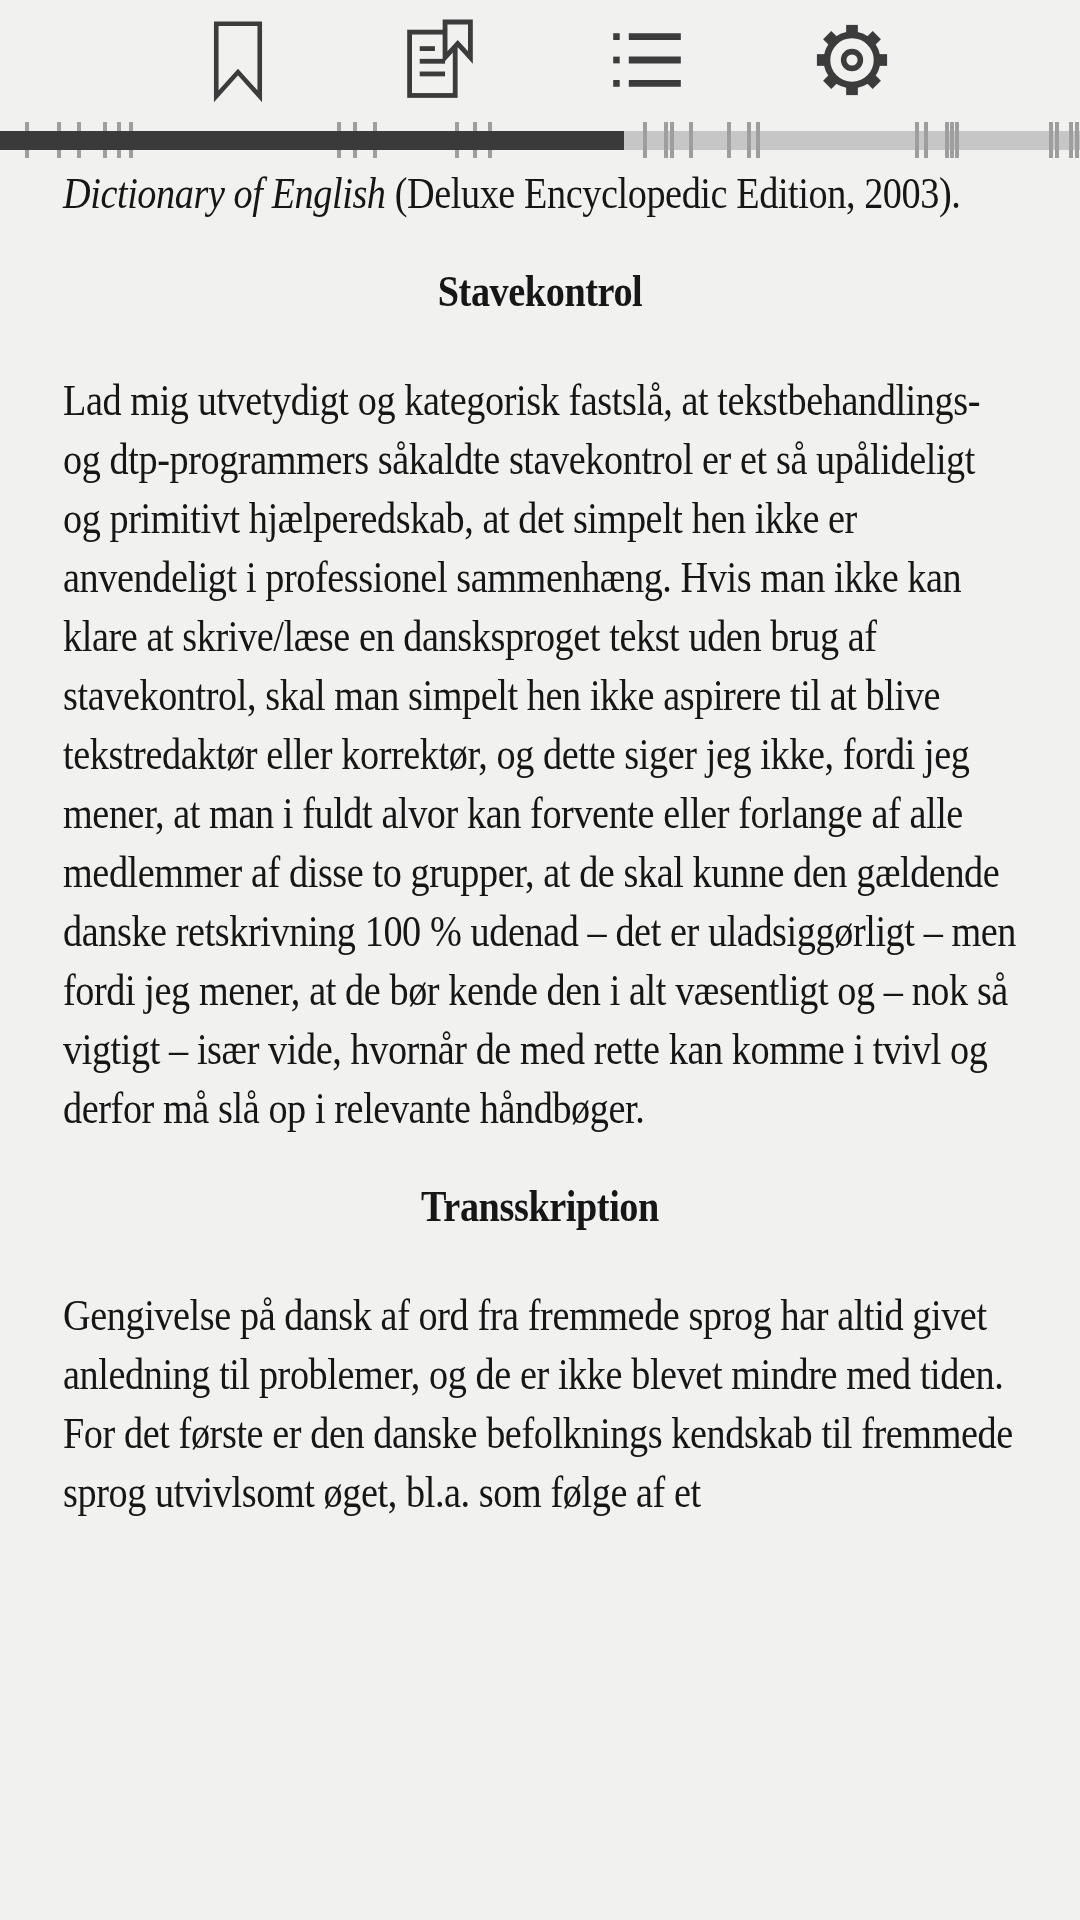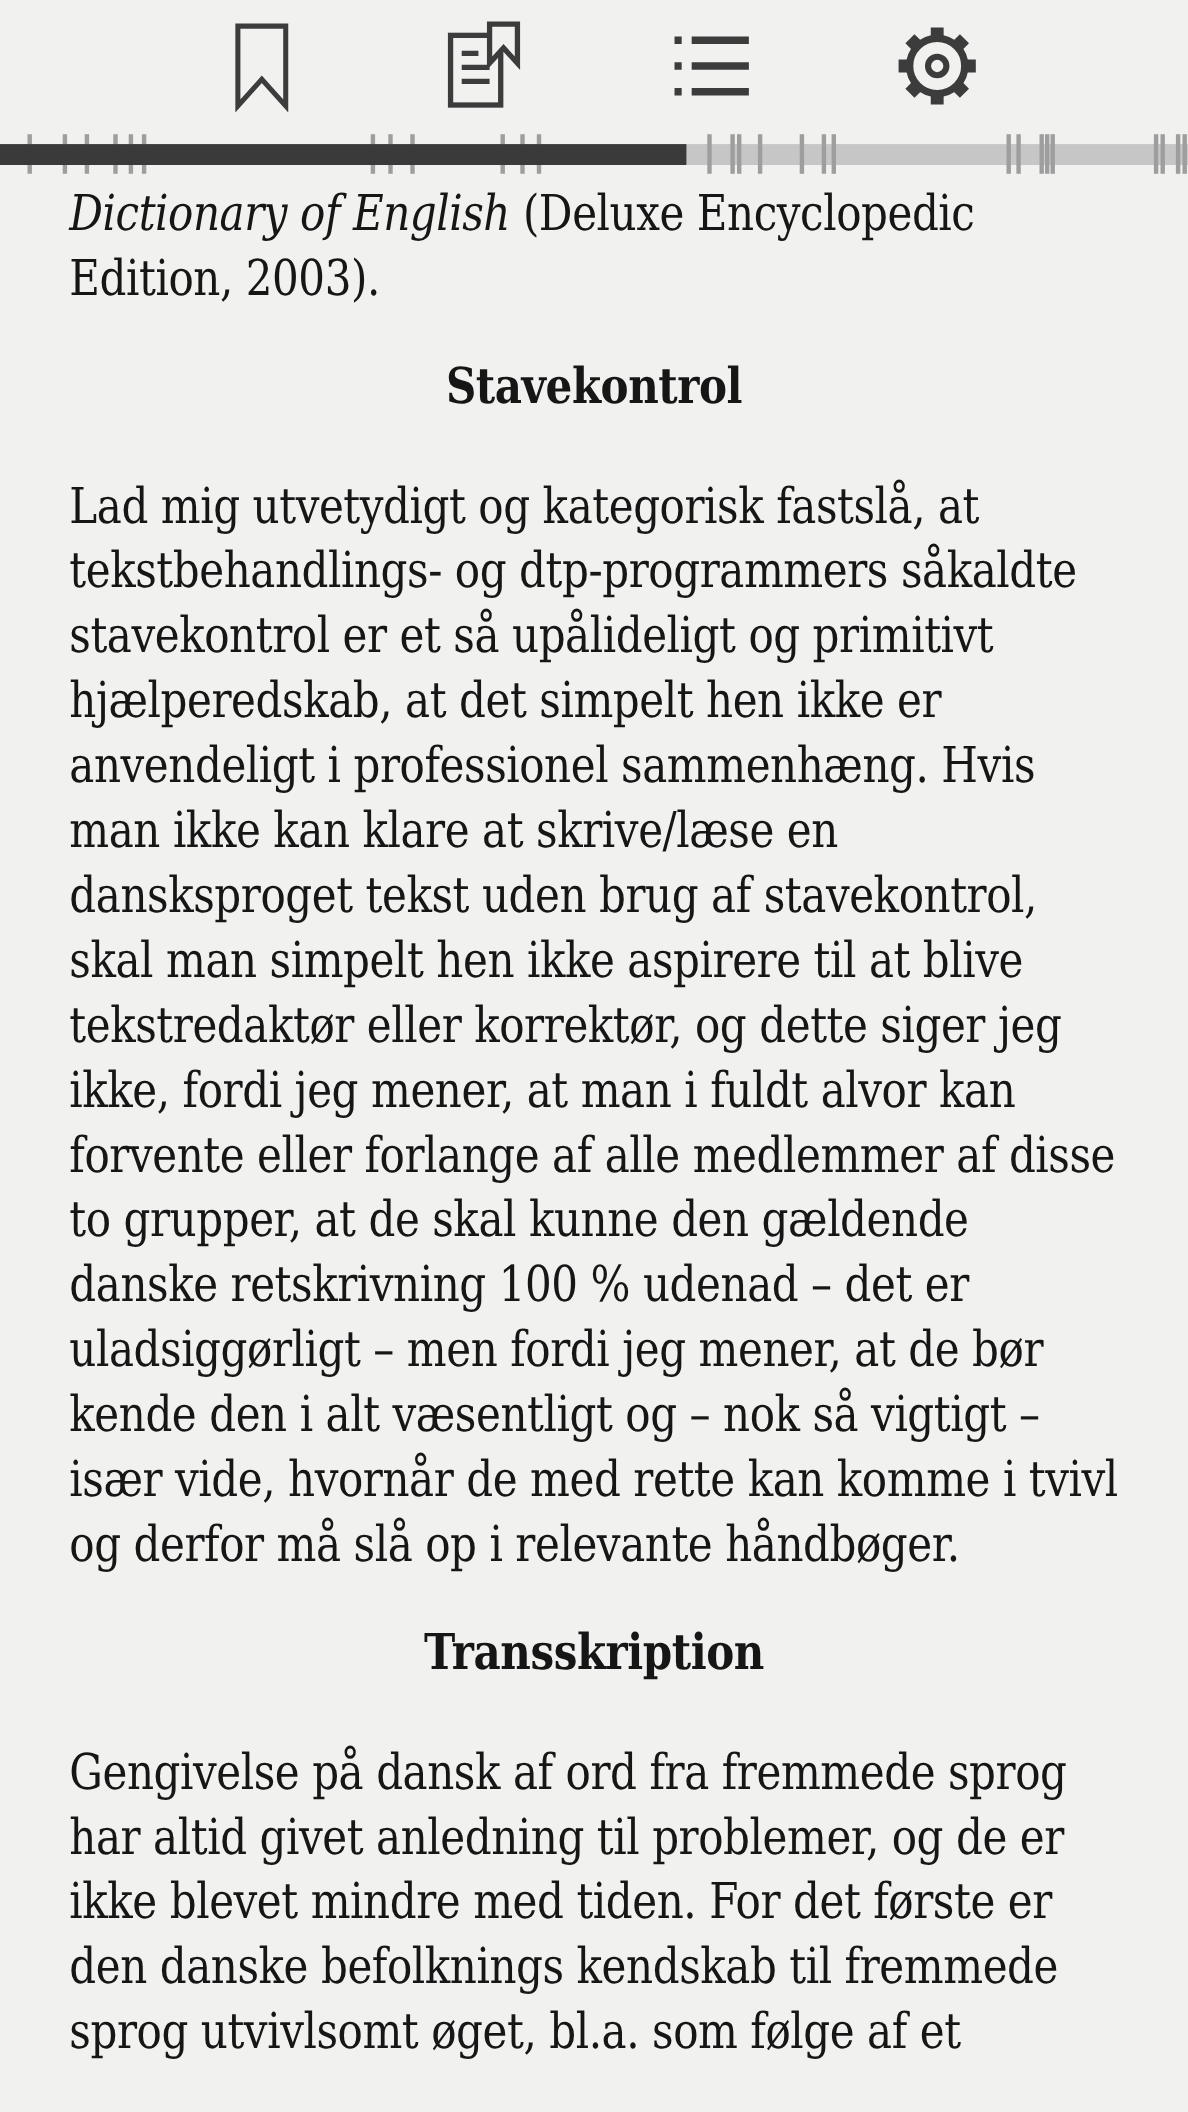--- a/index.html
+++ b/index.html
@@ -70,20 +70,21 @@
     top:11px;
     left:0;
     height:19px;
     background:var(--bar-filled);
     z-index:2;
   }
 
   
   .text-region{
     padding:4px 63px 0 63px;
+    font-family:Liberation Serif, serif;
   }
   
   .condense{
     transform:scaleX(0.85);
     transform-origin:0 0;
     width:117.65%;
     font-size:45px;
     line-height:59px;
     letter-spacing:-0.5px;
   }

